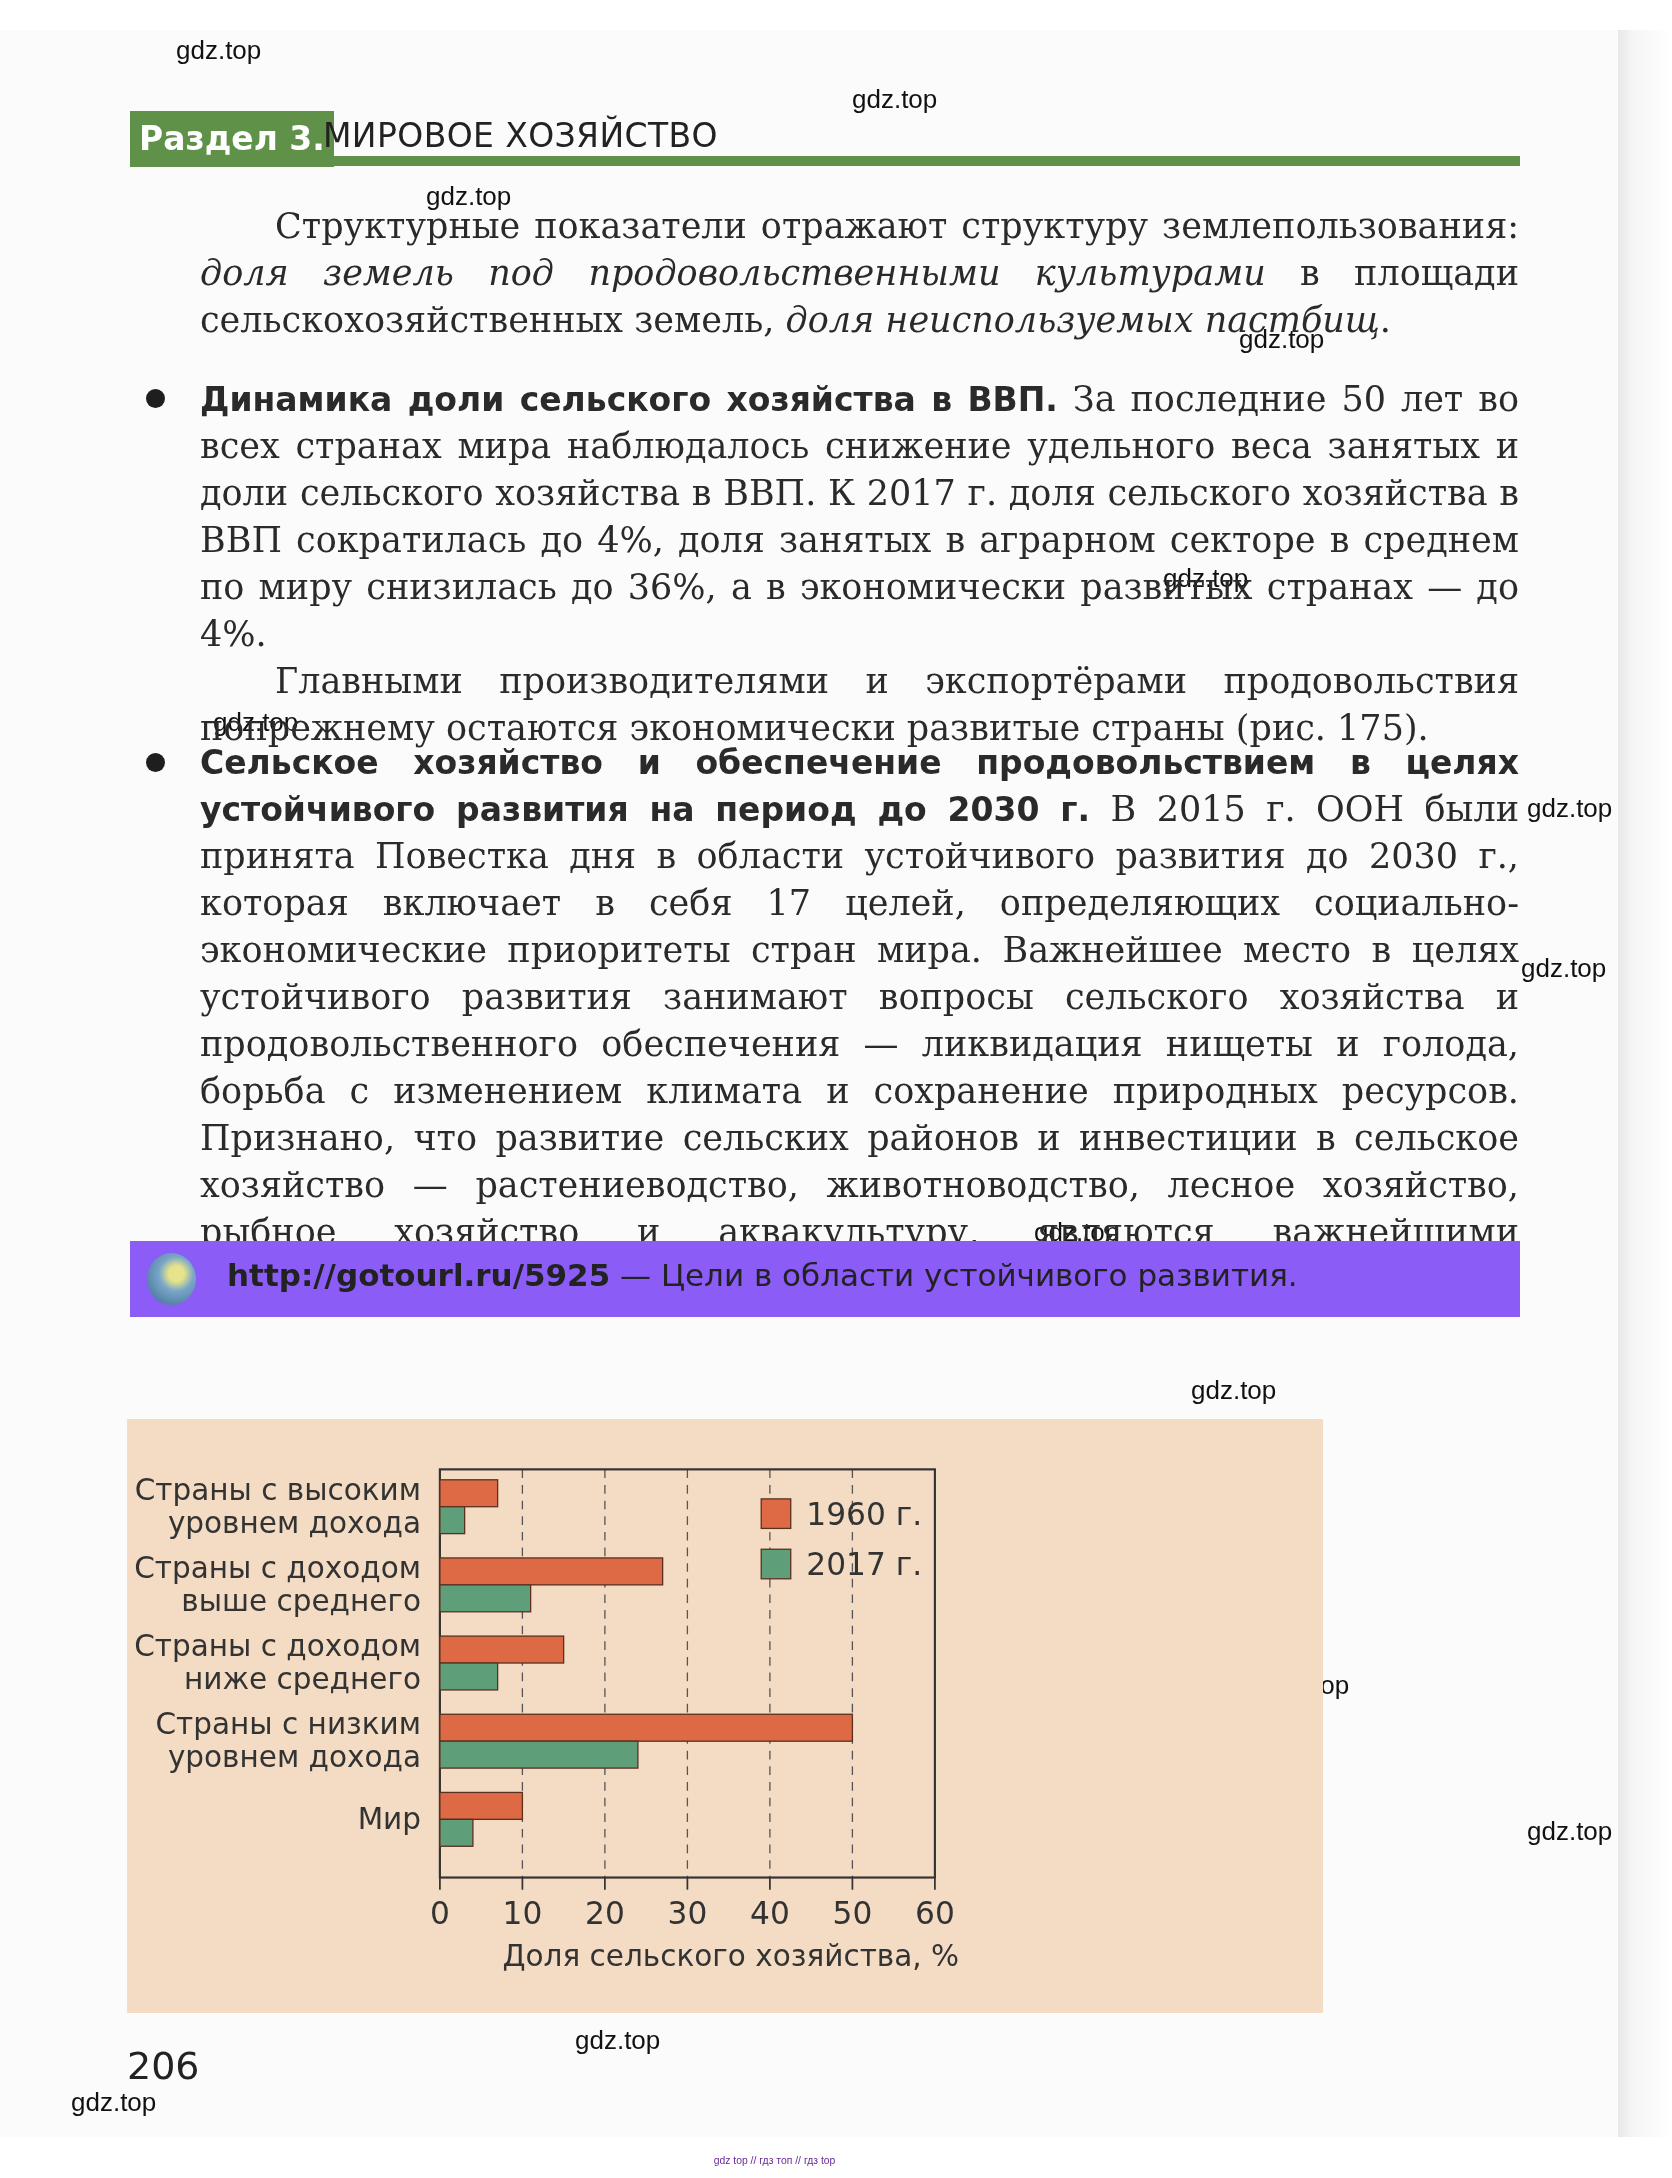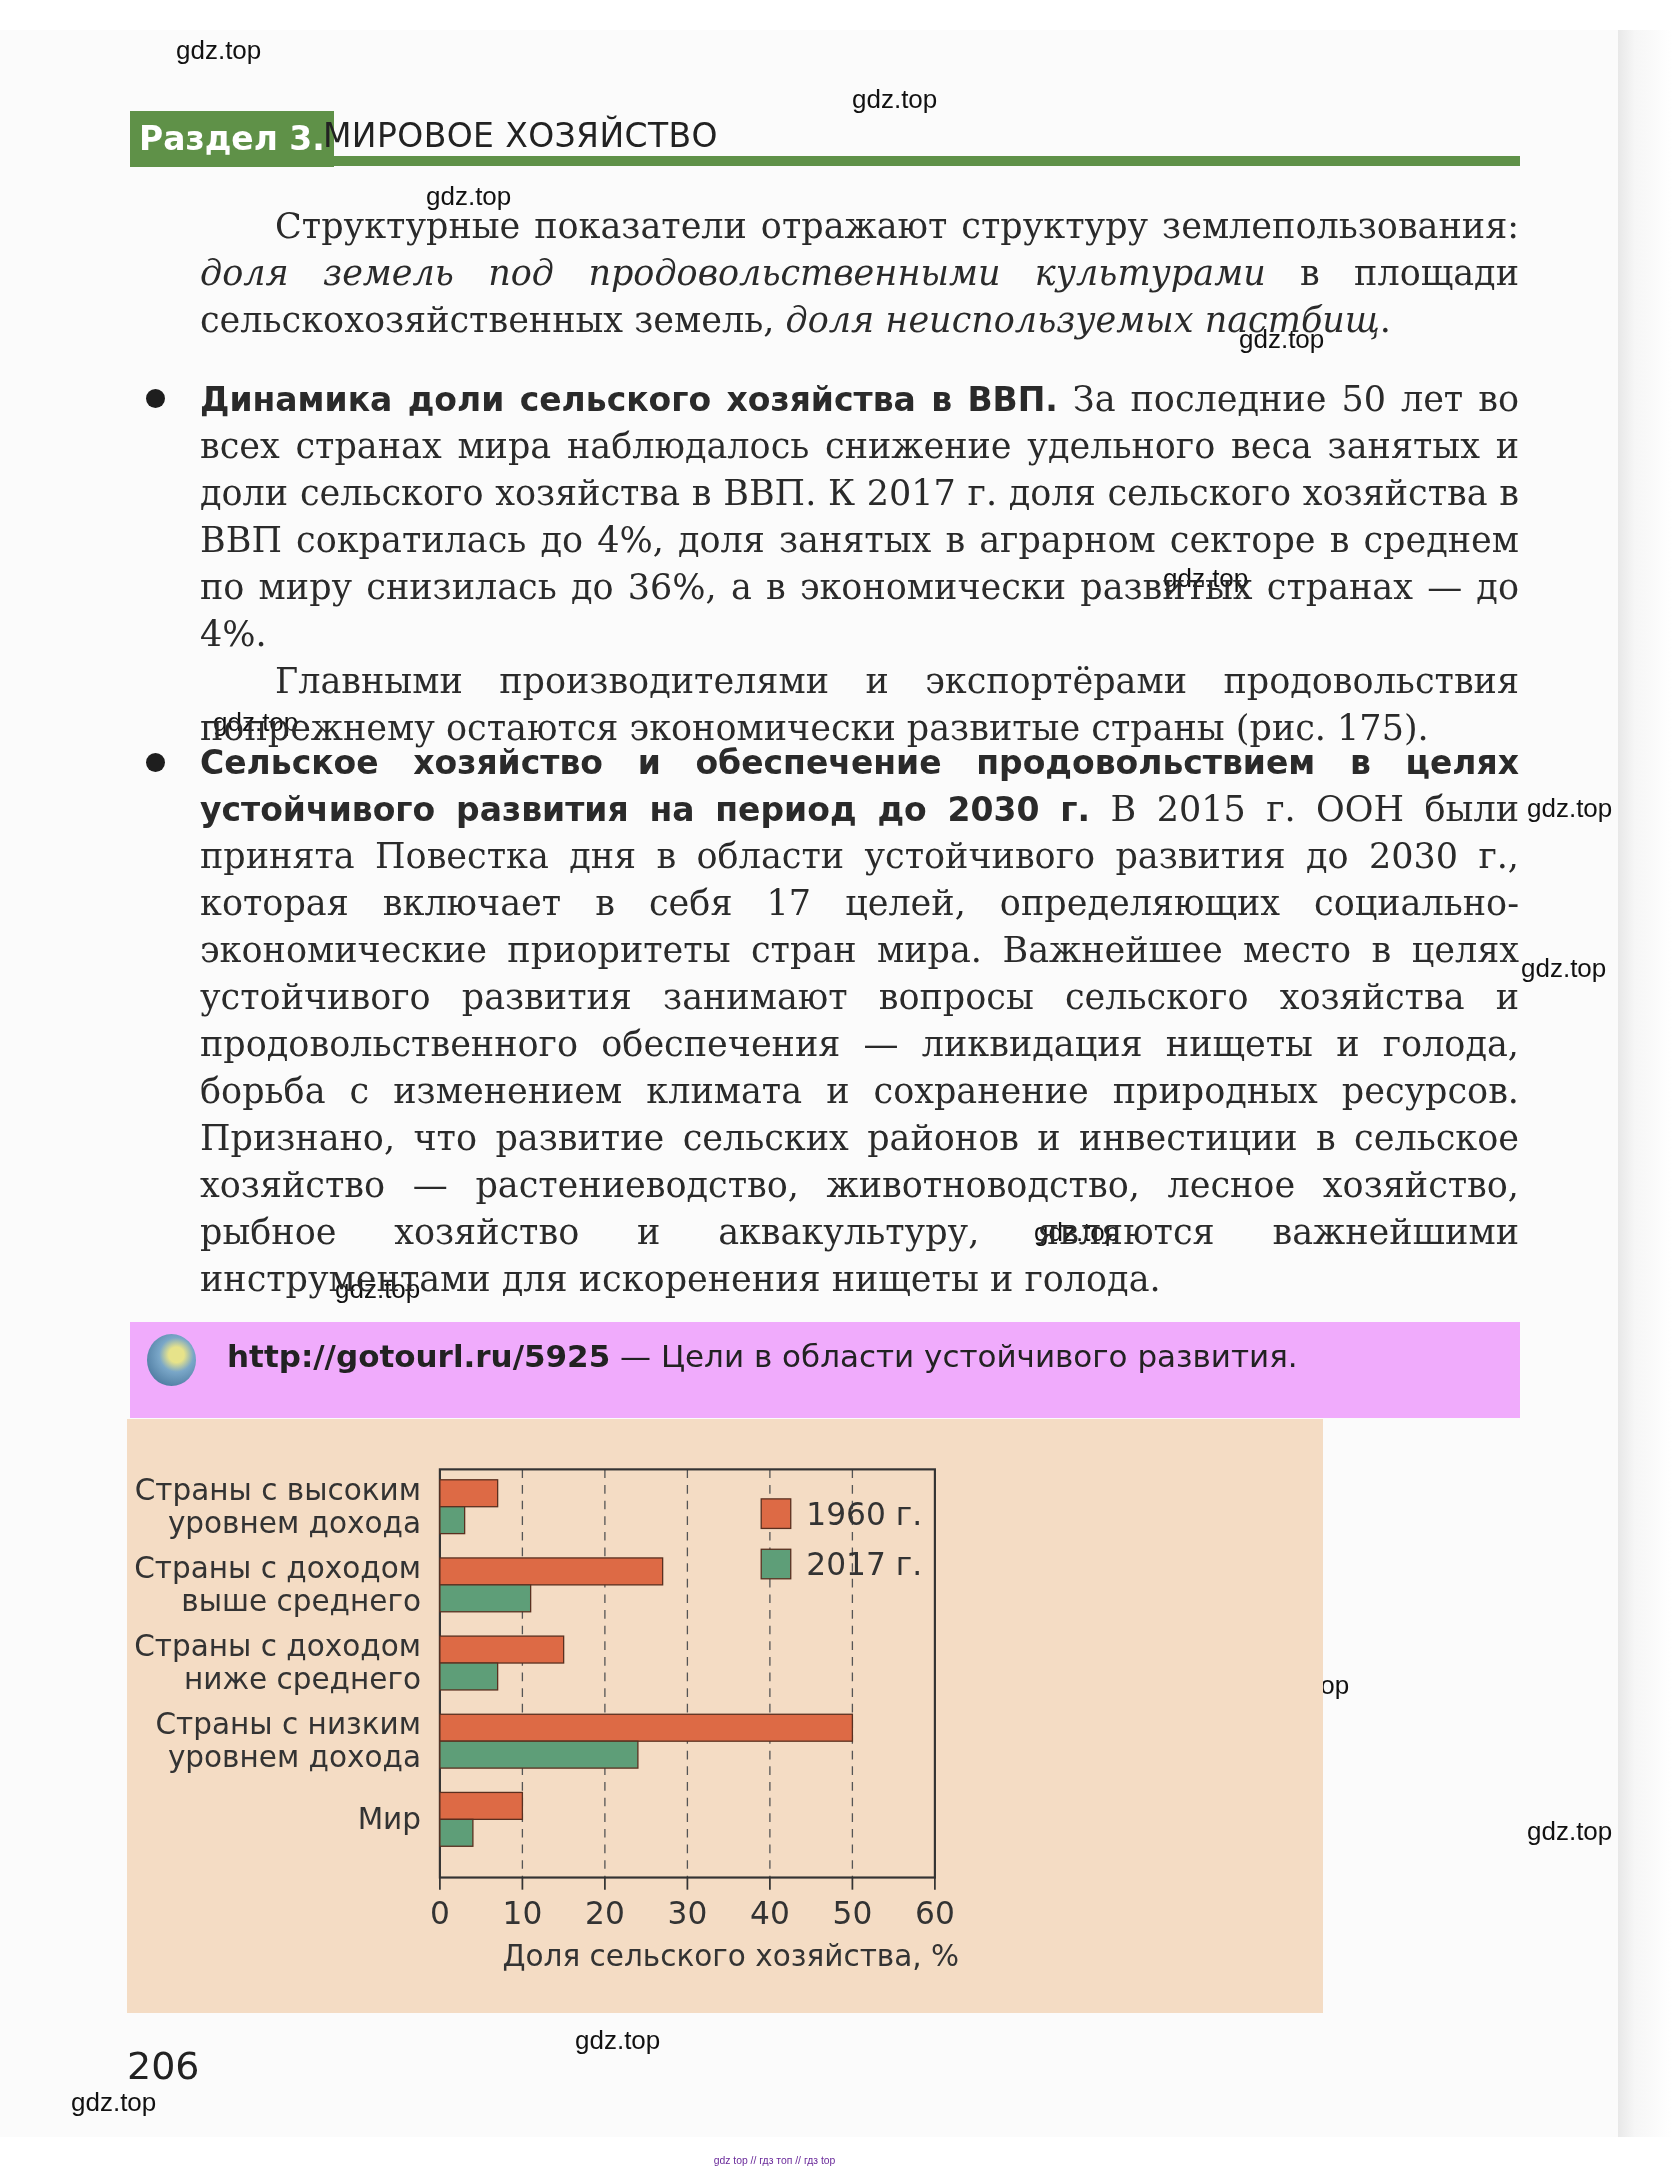--- a/index.html
+++ b/index.html
@@ -11,21 +11,21 @@
   .wm{position:absolute;font:26px "Liberation Sans",sans-serif;color:#111;white-space:nowrap;}
   .section-header{position:absolute;left:130px;top:111px;width:1390px;height:56px;}
   .section-badge{position:absolute;left:0;top:0;height:56px;padding:0 9px;background:#5f9148;color:#fff;font:bold 33px "DejaVu Sans",sans-serif;line-height:56px;}
   .section-title{position:absolute;left:193px;top:5.2px;font:33px "DejaVu Sans",sans-serif;color:#222;letter-spacing:0.4px;}
   .section-rule{position:absolute;left:0;top:45px;width:1390px;height:10.4px;background:#5f9148;}
   .body-text{position:absolute;left:200px;width:1319px;font-size:35px;line-height:47px;text-align:justify;}
   .body-text p{margin:0;}
   .indent{text-indent:75px;}
   .bullet{position:absolute;left:146px;width:19px;height:19px;border-radius:50%;background:#1e1e1e;}
   .bold-sans{font-family:"DejaVu Sans",sans-serif;font-weight:bold;font-size:33px;}
-  .link-bar{position:absolute;left:130px;top:1322px;width:1390px;height:96px;background:#f0abfc;}
+  .link-bar{position:absolute;left:130px;top:1241px;width:1390px;height:76px;background:#8b5cf6;}
   .globe{position:absolute;left:17.4px;top:12px;width:49px;height:52px;border-radius:50%;background:radial-gradient(circle at 60% 40%,#e7e38a 0 18%,#7aa7c8 40%,#4d7aa0 80%);}
   .link-text{position:absolute;left:97px;top:15.6px;font:31px "DejaVu Sans",sans-serif;color:#222;white-space:nowrap;}
   .link-url{font-weight:bold;}
   .figure{position:absolute;left:127px;top:1419px;width:1196px;height:594px;background:#f4dcc4;}
   .cat-label{position:absolute;right:982px;width:348px;text-align:right;font:29.5px "DejaVu Sans",sans-serif;color:#333;line-height:33px;}
   .caption{position:absolute;left:886px;top:400px;width:487px;font-size:31px;line-height:42px;color:#2a2a2a;}
   .caption b{font-weight:bold;}
   .page-number{position:absolute;left:127px;top:2044px;font:38px "DejaVu Sans",sans-serif;color:#222;}
 </style>
 </head>

